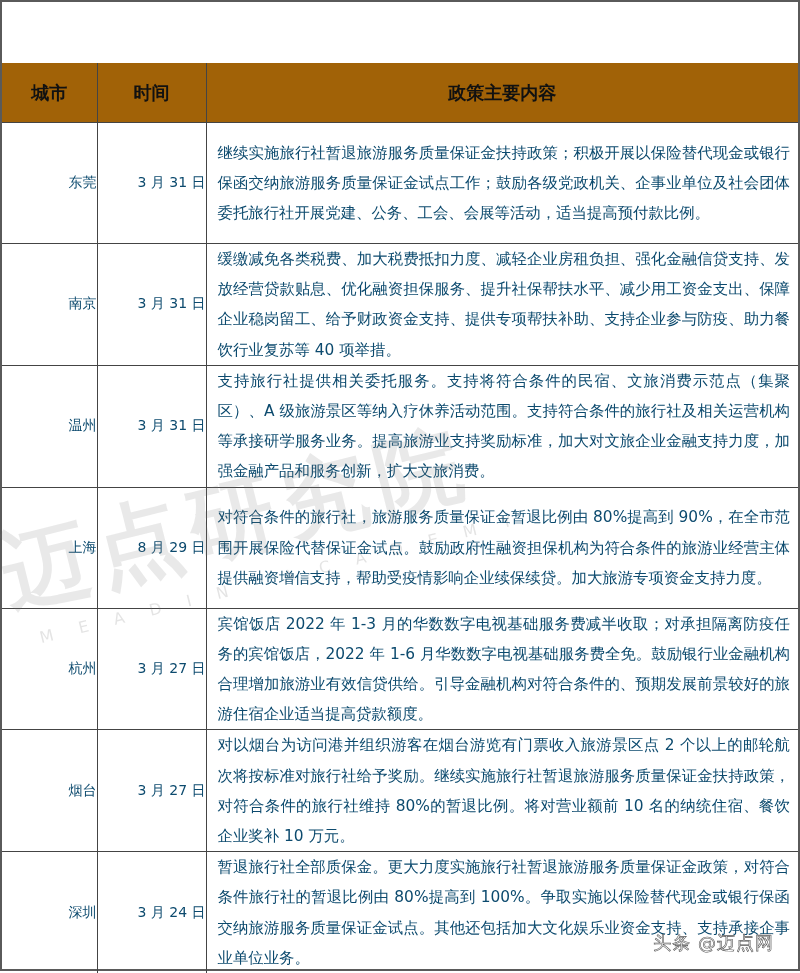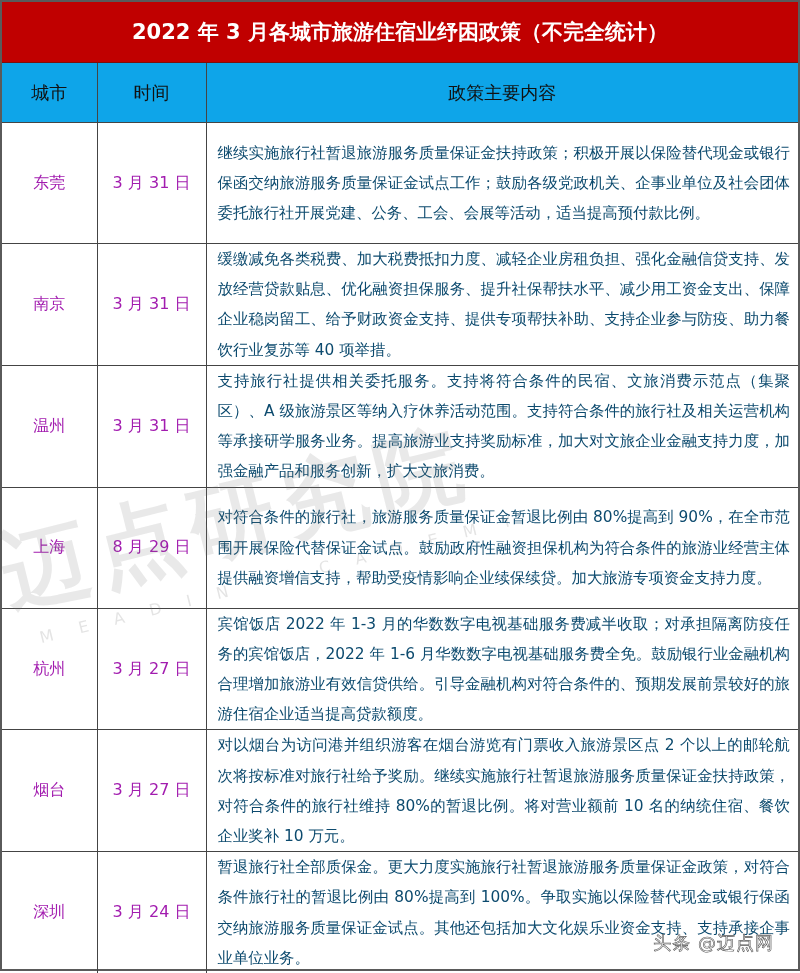--- a/index.html
+++ b/index.html
@@ -44,43 +44,43 @@
       left: 0;
       top: 61px;
       width: 796px;
       border-collapse: collapse;
       table-layout: fixed;
     }
     table.policy col.c-city { width: 95px; }
     table.policy col.c-date { width: 109px; }
     table.policy col.c-text { width: 592px; }
     table.policy th {
-      background: #0ea5e9;
+      background: #a16207;
       height: 59px;
       font-size: 18px;
-      font-weight: normal;
+      font-weight: bold;
       color: #111111;
       border: 1px solid #444444;
       border-top: none;
       text-align: center;
       padding: 0;
     }
     table.policy th:first-child, table.policy td:first-child { border-left: none; }
     table.policy th:last-child, table.policy td:last-child { border-right: none; }
     table.policy td {
       border: 1px solid #444444;
       height: 120px;
       padding: 0;
       vertical-align: middle;
       background: transparent;
     }
     td.city, td.date {
-      text-align: center;
-      font-size: 16px;
-      color: #a21caf;
+      text-align: right;
+      font-size: 14px;
+      color: #0c4a6e;
     }
     td.text {
       font-size: 15.4px;
       line-height: 30.2px;
       padding: 0 8px 0 11px !important;
       color: #0c4a6e;
       text-align: justify;
       text-justify: inter-character;
     }
     tr.last td { height: 119px; }
@@ -120,21 +120,20 @@
       font-family: "DejaVu Sans", sans-serif;
       z-index: 6;
       letter-spacing: 1px;
       margin-left: 48px;
     }
   </style>
 </head>
 <body>
 
 <div class="sheet">
-  <div class="title-bar">2022 年 3 月各城市旅游住宿业纾困政策（不完全统计）</div>
 
   <table class="policy">
     <colgroup>
       <col class="c-city">
       <col class="c-date">
       <col class="c-text">
     </colgroup>
     <thead>
       <tr>
         <th>城市</th>

